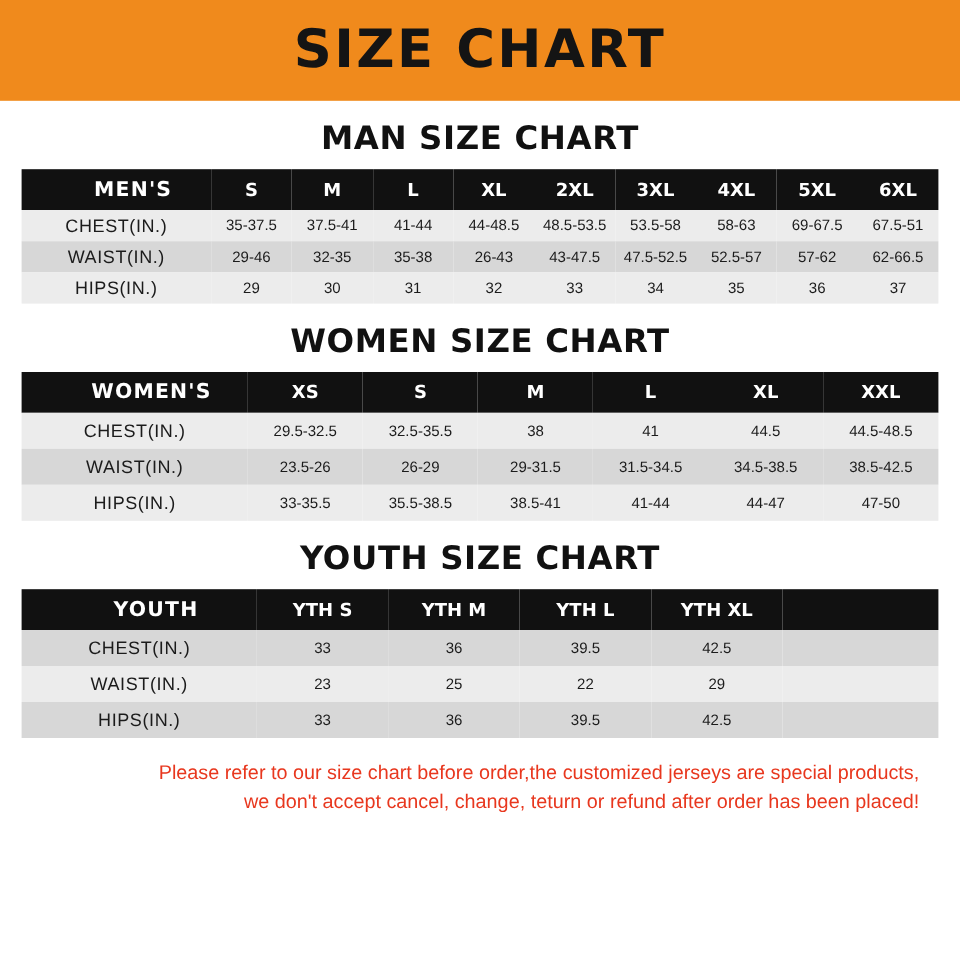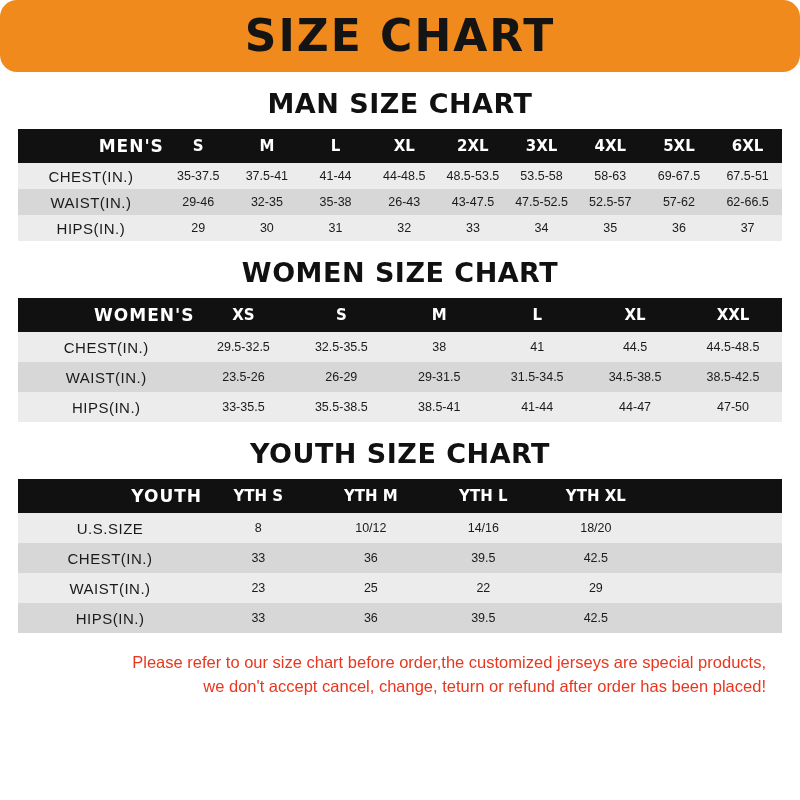--- a/index.html
+++ b/index.html
@@ -16,27 +16,26 @@
   .page {
     width: 800px;
     height: 800px;
     position: relative;
     background: #ffffff;
     box-sizing: border-box;
   }
   
   .header-bar {
     width: 100%;
-    height: 72px;
+    height: 84px;
     background: #f08a1c;
     display: flex;
     align-items: center;
     justify-content: center;
     box-sizing: border-box;
-    border-radius: 17px;
   }
   .header-title {
     font-family: "DejaVu Sans", sans-serif;
     font-weight: bold;
     font-size: 44px;
     letter-spacing: 2px;
     color: #141414;
     line-height: 1;
   }
   .content {
@@ -68,22 +67,22 @@
   }
   table.size-table thead th {
     background: #111111;
     color: #ffffff;
     height: 34px;
     font-size: 15px;
     font-weight: bold;
     font-family: "DejaVu Sans", sans-serif;
   }
   table.size-table thead th.label-head {
-    text-align: right;
-    padding-left: 16px;
+    text-align: center;
+    padding-left: 28px;
     letter-spacing: 1px;
     font-size: 17px;
   }
   table.size-table tbody tr.row-light td {
     background: #ececec;
   }
   table.size-table tbody tr.row-dark td {
     background: #d7d7d7;
   }
   table.size-table tbody td.row-label {
@@ -231,28 +230,20 @@
           <tr>
             <th class="label-head" style="width:22%;">YOUTH</th>
             <th>YTH S</th>
             <th>YTH M</th>
             <th>YTH L</th>
             <th>YTH XL</th>
             <th style="width:17%;"></th>
           </tr>
         </thead>
         <tbody>
-          <tr class="row-light" style="height:30px;">
-            <td class="row-label">U.S.SIZE</td>
-            <td>8</td>
-            <td>10/12</td>
-            <td>14/16</td>
-            <td>18/20</td>
-            <td></td>
-          </tr>
           <tr class="row-dark" style="height:30px;">
             <td class="row-label">CHEST(IN.)</td>
             <td>33</td>
             <td>36</td>
             <td>39.5</td>
             <td>42.5</td>
             <td></td>
           </tr>
           <tr class="row-light" style="height:30px;">
             <td class="row-label">WAIST(IN.)</td>

